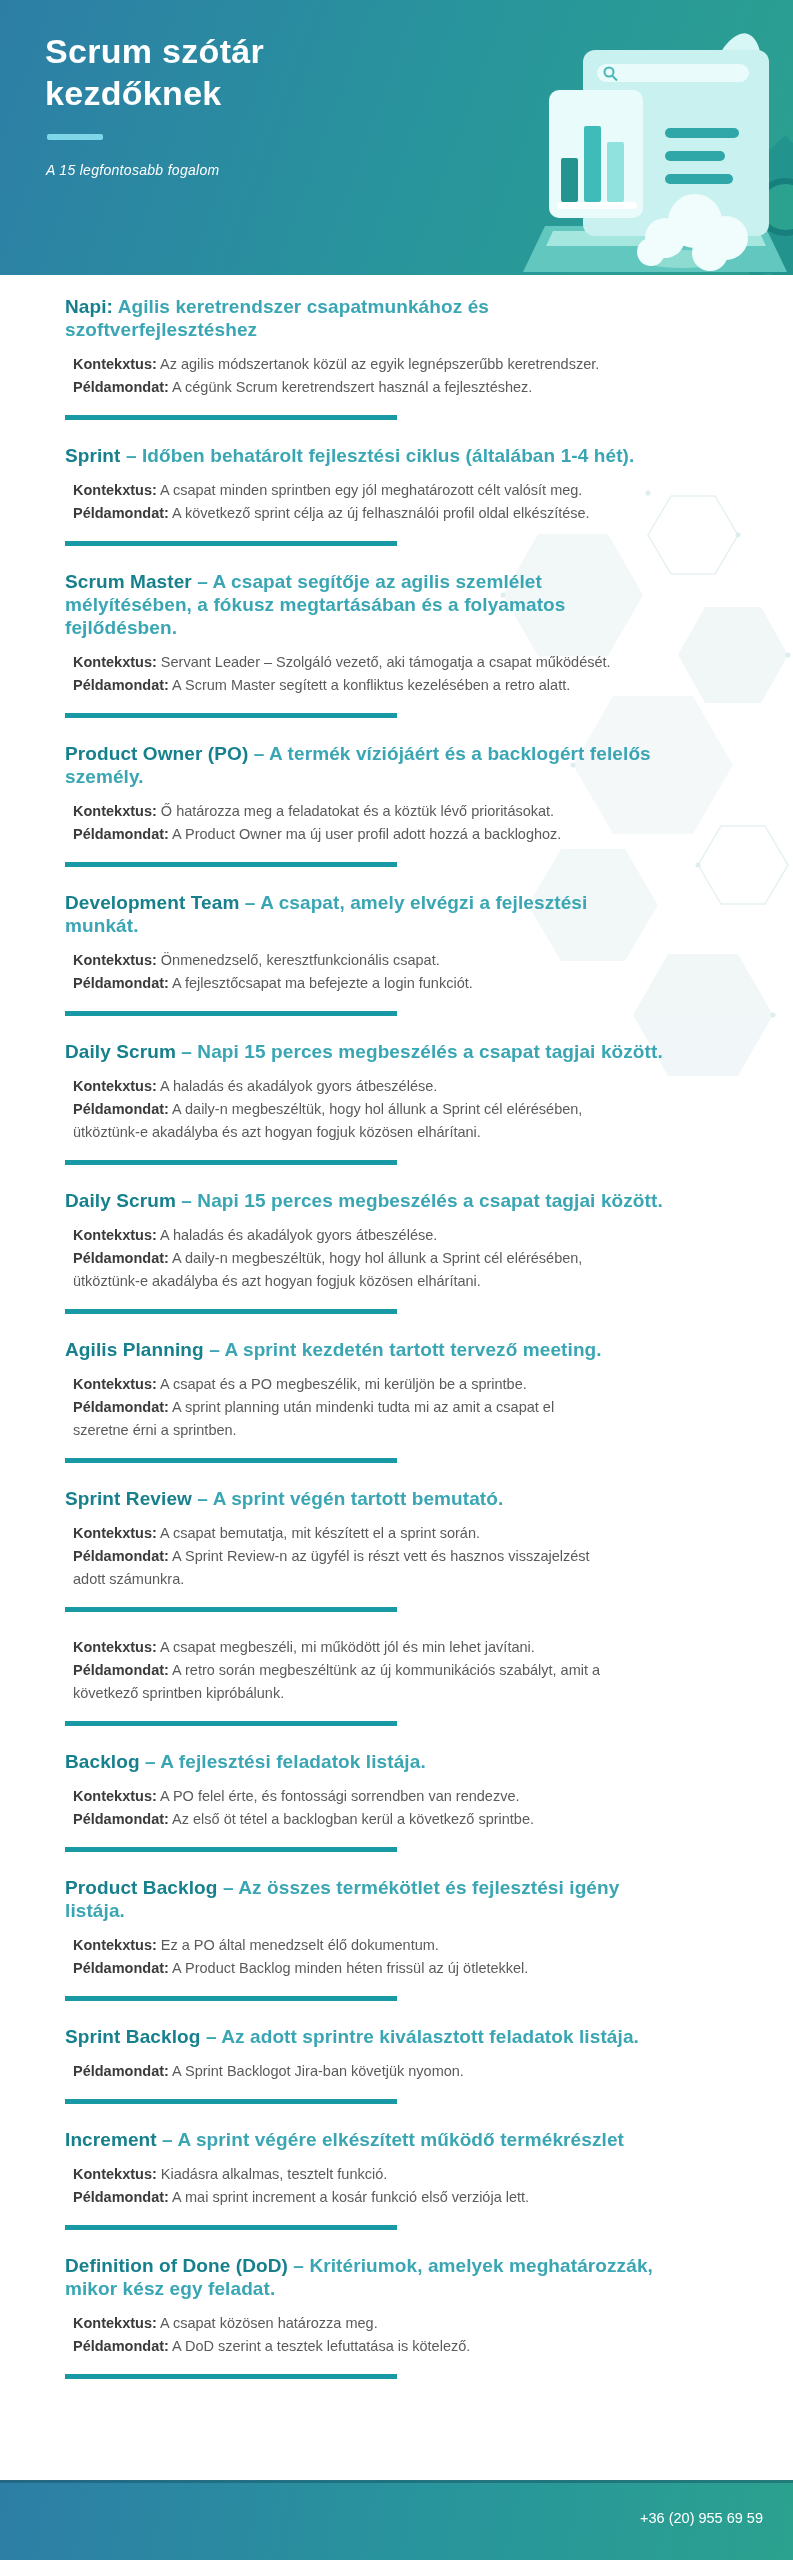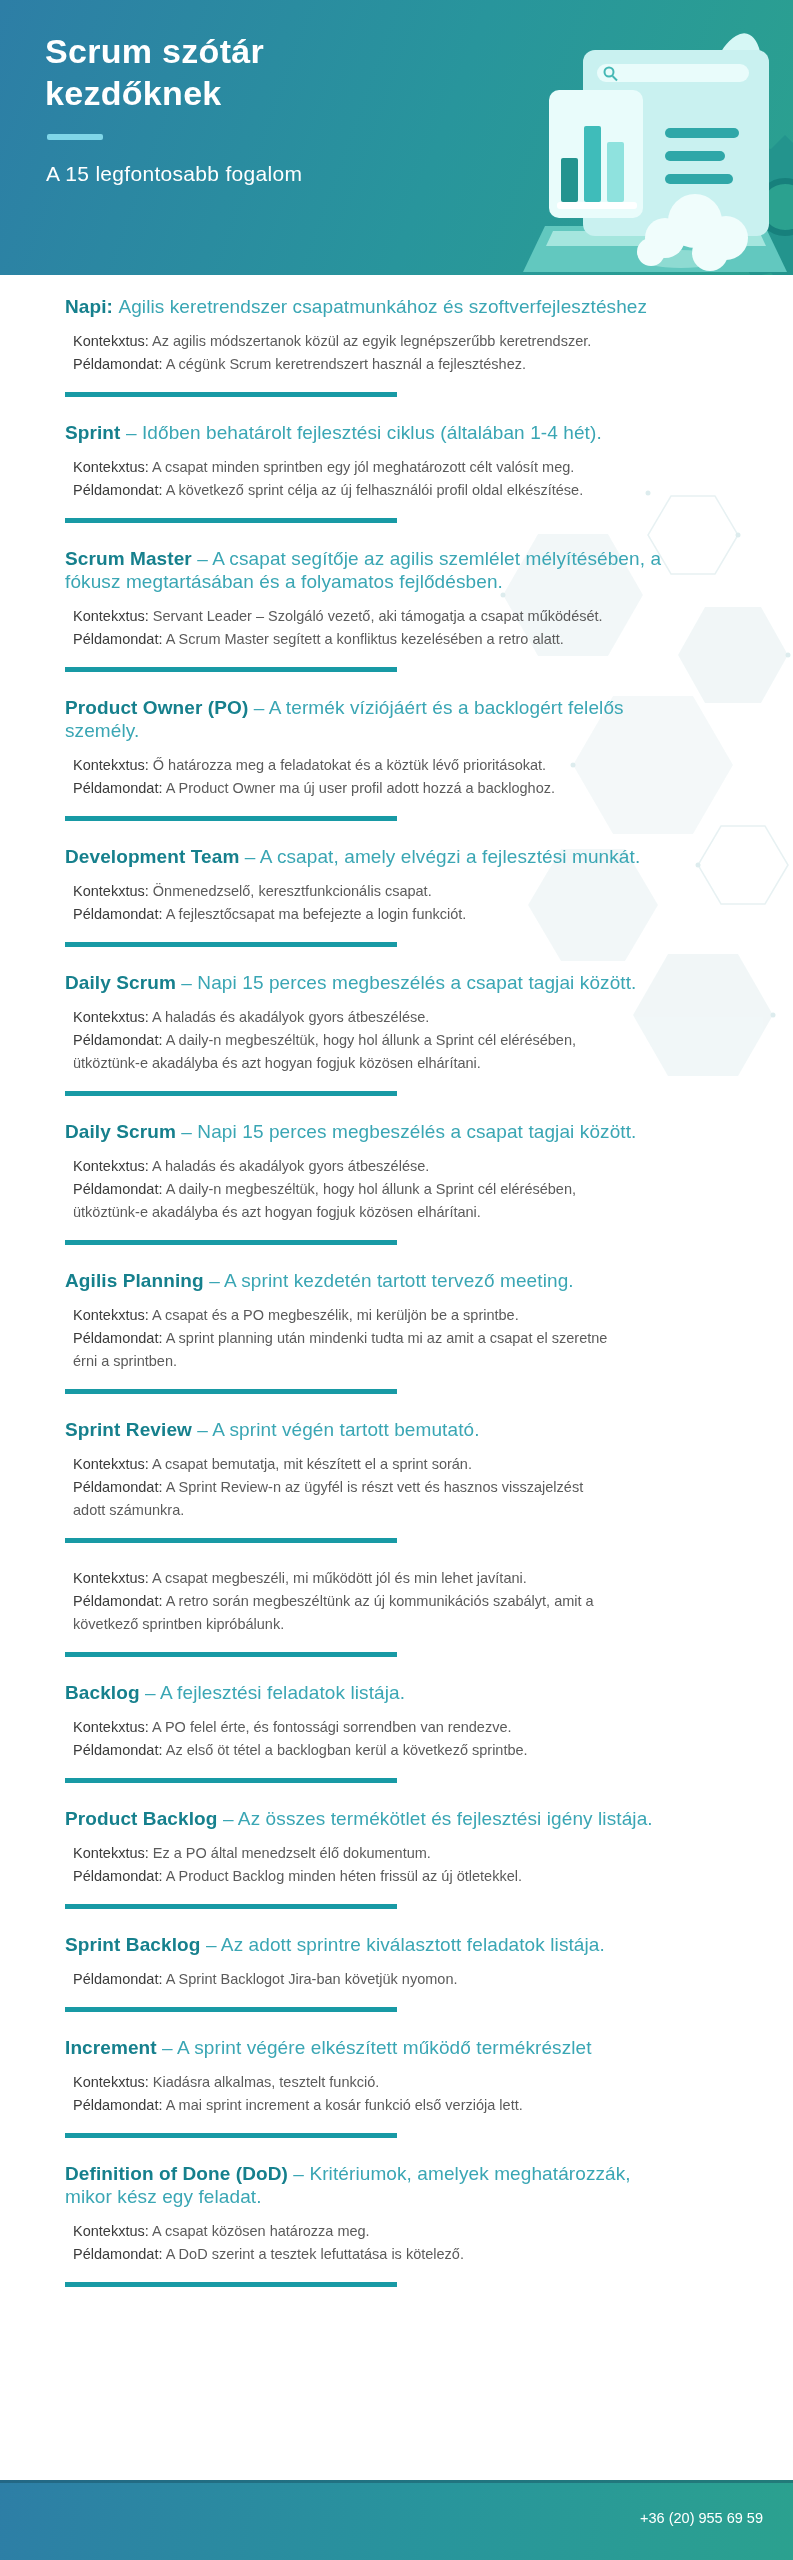--- a/index.html
+++ b/index.html
@@ -10,33 +10,33 @@
   *{box-sizing:border-box;}
   html,body{margin:0;padding:0;background:#fff;}
   .page{width:793px;height:2560px;display:flex;flex-direction:column;overflow:hidden;
         font-family:"Liberation Sans","DejaVu Sans",sans-serif;background:#fff;}
 
   
   .hero{flex:none;height:275px;position:relative;overflow:hidden;color:#fff;
         background:linear-gradient(110deg,var(--header_gradient_start) 0%,var(--header_gradient_mid) 55%,var(--header_gradient_end) 100%);}
   .hero h1{margin:30px 0 0 45px;font-size:34px;line-height:1.24;font-weight:700;letter-spacing:.3px;position:relative;z-index:2;}
   .accent-bar{width:56px;height:6px;border-radius:2px;background:var(--accent);margin:20px 0 0 47px;position:relative;z-index:2;}
-  .subtitle{margin:22px 5px 0 46px;font-size:21px;font-weight:400;letter-spacing:.3px;position:relative;z-index:2;}
+  .subtitle{margin:22px 5px 0 46px;font-size:14px;font-weight:400;letter-spacing:.3px;position:relative;z-index:2;font-style:italic;}
   .illustration{position:absolute;top:0;right:0;width:360px;height:275px;z-index:1;}
 
   
   main{flex:1;position:relative;overflow:hidden;padding-top:20px;}
   .hex-bg{position:absolute;top:200px;right:0;width:520px;height:720px;pointer-events:none;}
   #sections{position:relative;z-index:2;}
   section.term-section{margin:0 0 0 65px;}
   .term-title{margin:0 0 12px 0;font-size:19px;line-height:23px;font-weight:700;max-width:600px;letter-spacing:.1px;}
   .term-title .term{color:var(--term_color);}
-  .term-title .def{color:var(--definition_color);font-weight:400;}
+  .term-title .def{color:var(--definition_color);font-weight:700;}
   .ctx-line{margin:0 0 0 8px;font-size:14.5px;line-height:23px;color:var(--body_color);max-width:540px;}
-  .ctx-line strong{color:var(--label_color);font-weight:400;margin-top:48px;}
+  .ctx-line strong{color:var(--label_color);font-weight:700;margin-top:48px;}
   .divider{width:332px;height:5px;background:var(--divider_color);margin:16px 0 24px 0;}
 
   
   .foot{flex:none;height:80px;display:flex;flex-direction:column;justify-content:center;align-items:flex-end;
         padding-right:30px;color:var(--footer_text_color);
         border-top:3px solid rgba(25,75,95,.45);
         background:linear-gradient(100deg,var(--header_gradient_start) 0%,var(--header_gradient_mid) 55%,var(--header_gradient_end) 100%);gap:44px;}
   .foot .contact{font-size:14.5px;line-height:21px;}
   .foot .copyright{font-size:14px;margin-top:12px;opacity:.9;}
 </style>

